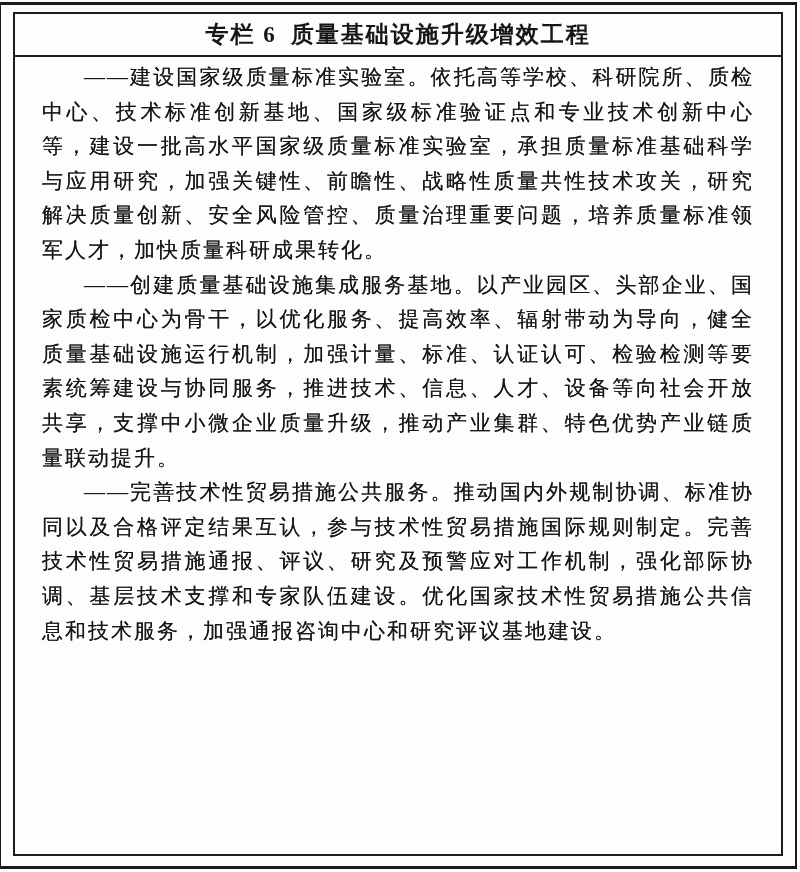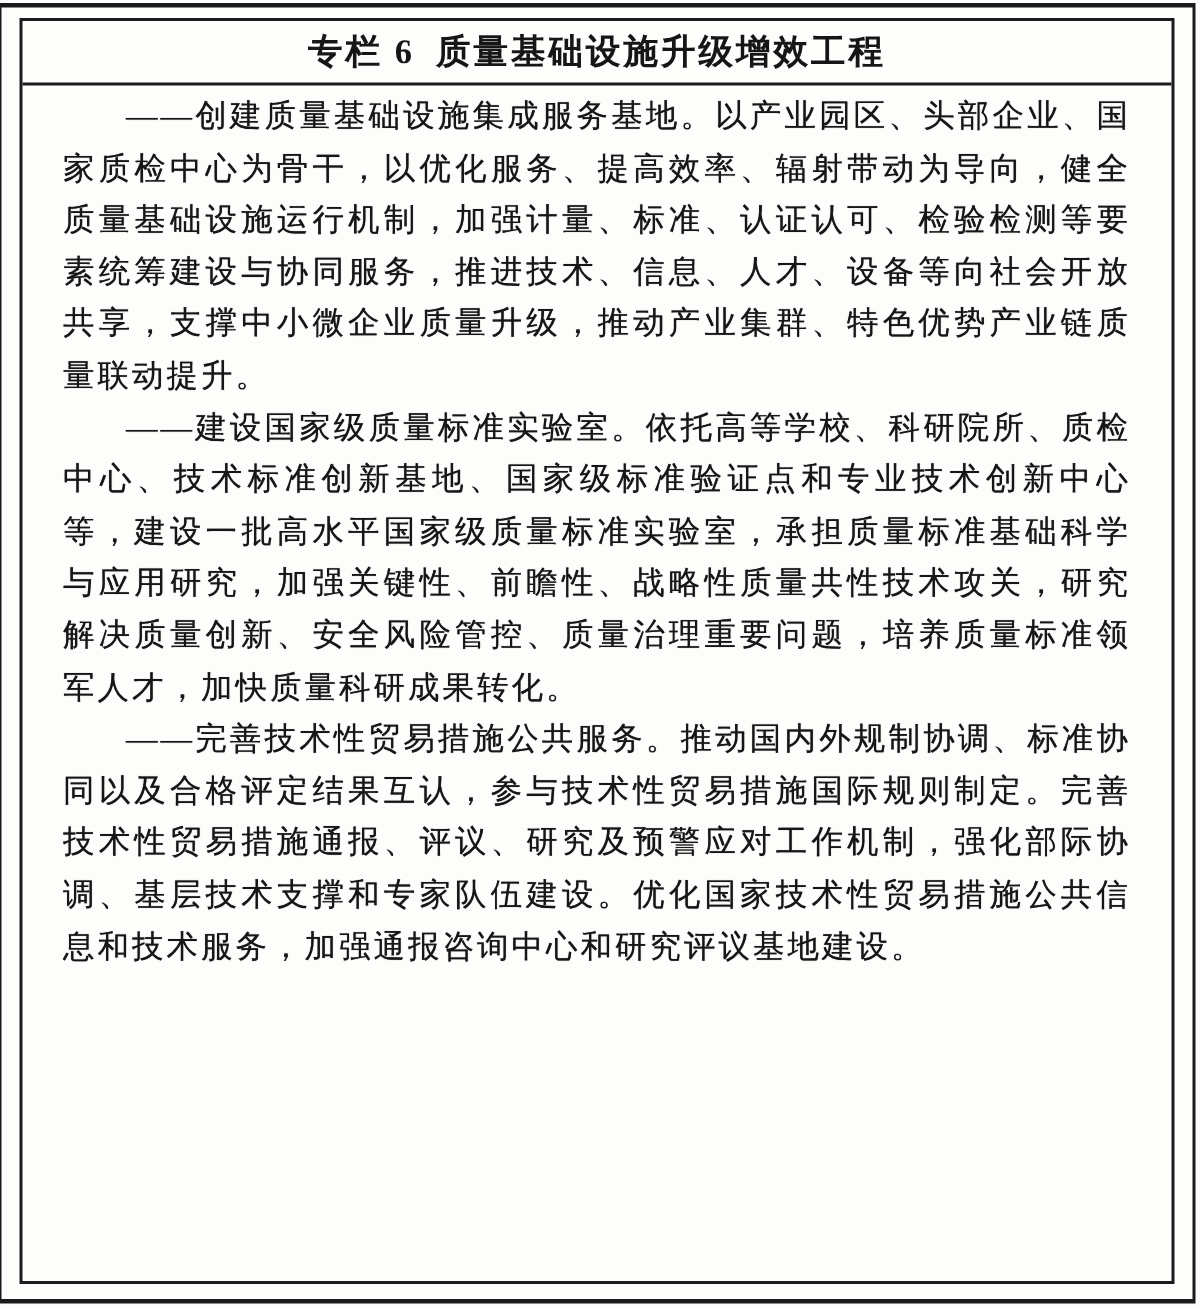--- a/index.html
+++ b/index.html
@@ -69,18 +69,18 @@
 
 <div class="page">
   <div class="outer-frame"></div>
 
   <div class="box">
     <div class="box-title">
       <span class="t-label">专栏 6</span><span>质量基础设施升级增效工程</span>
     </div>
 
     <div class="box-body">
+      <p>——建设国家级质量标准实验室。依托高等学校、科研院所、质检中心、技术标准创新基地、国家级标准验证点和专业技术创新中心等，建设一批高水平国家级质量标准实验室，承担质量标准基础科学与应用研究，加强关键性、前瞻性、战略性质量共性技术攻关，研究解决质量创新、安全风险管控、质量治理重要问题，培养质量标准领军人才，加快质量科研成果转化。</p>
       <p>——创建质量基础设施集成服务基地。以产业园区、头部企业、国家质检中心为骨干，以优化服务、提高效率、辐射带动为导向，健全质量基础设施运行机制，加强计量、标准、认证认可、检验检测等要素统筹建设与协同服务，推进技术、信息、人才、设备等向社会开放共享，支撑中小微企业质量升级，推动产业集群、特色优势产业链质量联动提升。</p>
-      <p>——建设国家级质量标准实验室。依托高等学校、科研院所、质检中心、技术标准创新基地、国家级标准验证点和专业技术创新中心等，建设一批高水平国家级质量标准实验室，承担质量标准基础科学与应用研究，加强关键性、前瞻性、战略性质量共性技术攻关，研究解决质量创新、安全风险管控、质量治理重要问题，培养质量标准领军人才，加快质量科研成果转化。</p>
       <p>——完善技术性贸易措施公共服务。推动国内外规制协调、标准协同以及合格评定结果互认，参与技术性贸易措施国际规则制定。完善技术性贸易措施通报、评议、研究及预警应对工作机制，强化部际协调、基层技术支撑和专家队伍建设。优化国家技术性贸易措施公共信息和技术服务，加强通报咨询中心和研究评议基地建设。</p>
     </div>
   </div>
 </div>
 
 </body></html>

